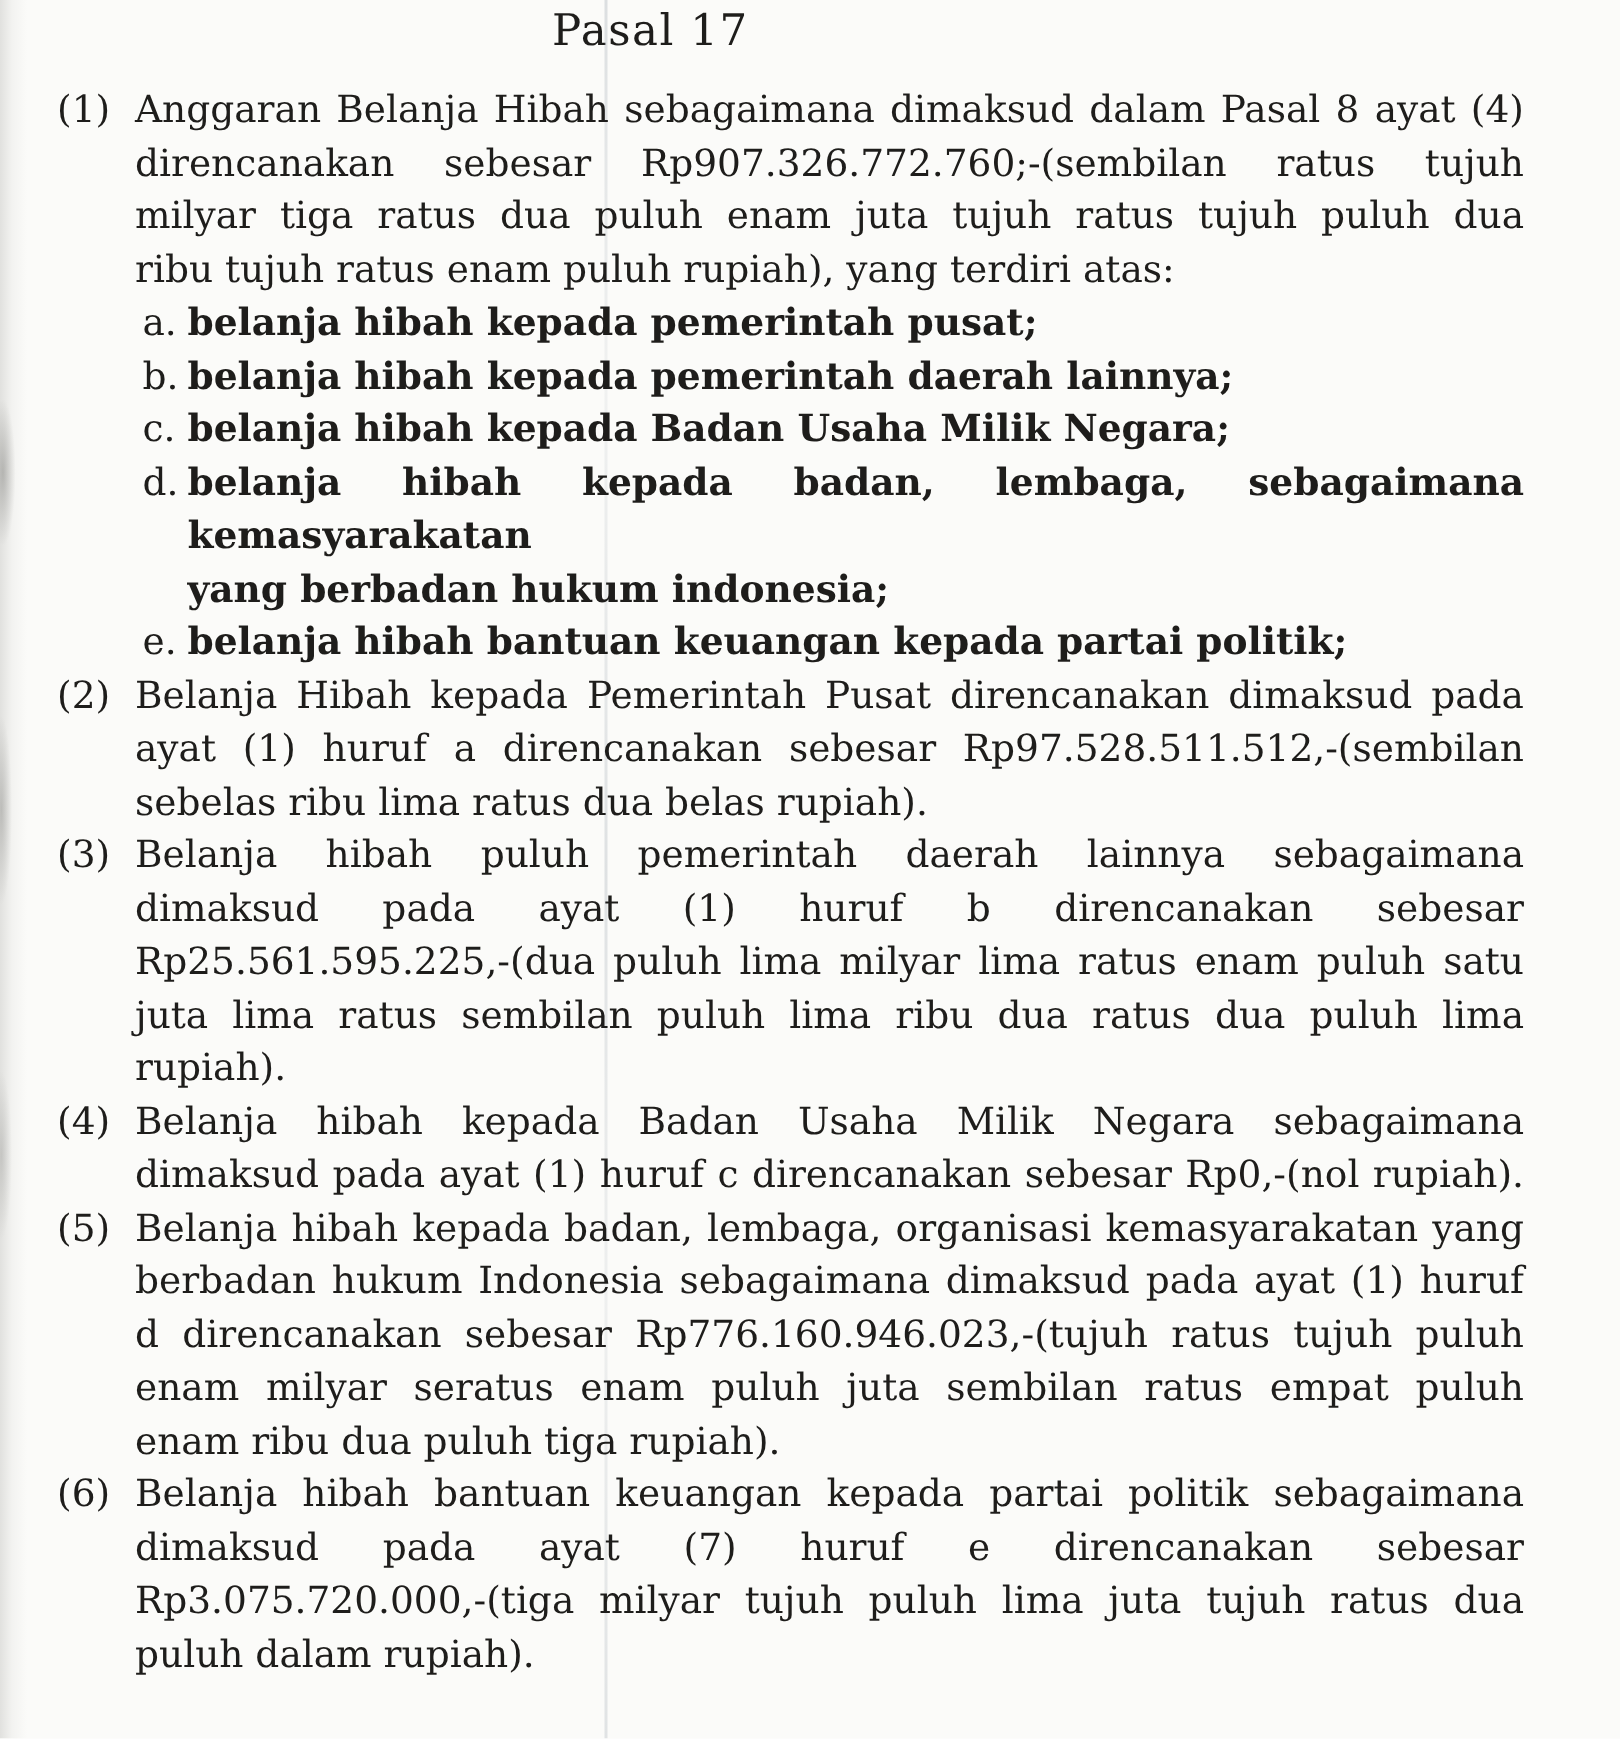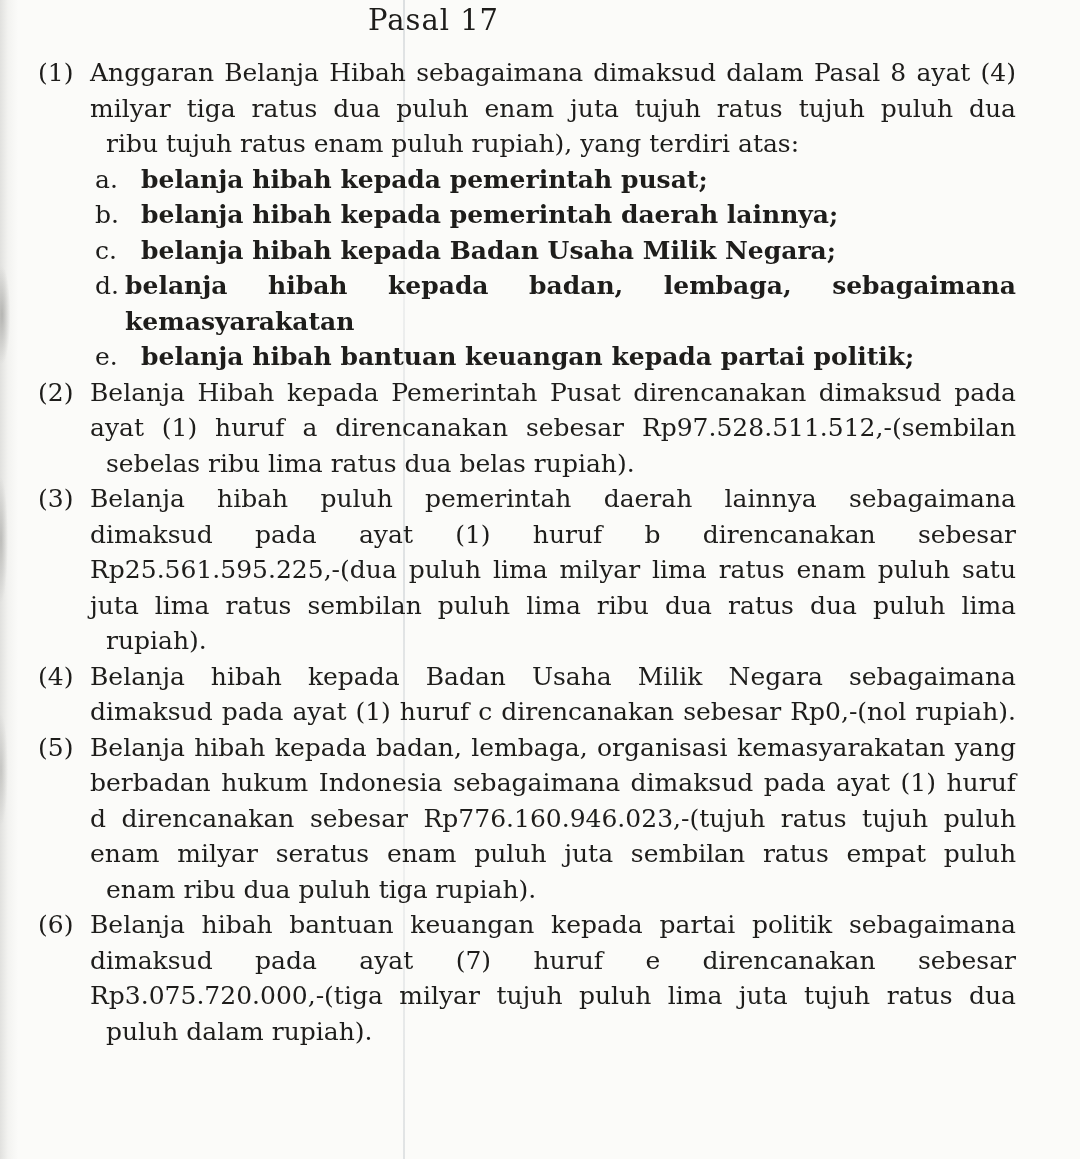--- a/index.html
+++ b/index.html
@@ -49,41 +49,42 @@
     position: relative;
     margin-top: 18px;
     padding: 0 64px 0 38px;
     font-size: 25px;
     line-height: 35.5px;
   }
   .item { display: flex; }
   .num { flex: 0 0 52px; }
   .body { flex: 1; min-width: 0; }
   .jline { text-align: justify; text-align-last: justify; }
-  .jline.end { text-align-last: left; margin-left: 16px; }
+  .jline.end { text-align-last: left; }
   .subs { margin-left: 5px; }
   .sub { display: flex; }
   .letter { flex: 0 0 30px; }
   .sub-body { flex: 1; min-width: 0; font-weight: bold; }
 </style>
 </head>
 <body>
 
 <div class="page">
   <div class="scan-edge"></div>
   <div class="fold"></div>
 
   <h1 class="title">Pasal 17</h1>
 
   <div class="content">
 
     <div class="item">
       <div class="num">(1)</div>
       <div class="body">
         <div class="jline">Anggaran Belanja Hibah sebagaimana dimaksud dalam Pasal 8 ayat (4)</div>
+        <div class="jline">direncanakan sebesar Rp907.326.772.760;-(sembilan ratus tujuh</div>
         <div class="jline">milyar tiga ratus dua puluh enam juta tujuh ratus tujuh puluh dua</div>
         <div class="jline end">ribu tujuh ratus enam puluh rupiah), yang terdiri atas:</div>
         <div class="subs">
           <div class="sub">
             <div class="letter">a.</div>
             <div class="sub-body">
               <div class="jline end">belanja hibah kepada pemerintah pusat;</div>
             </div>
           </div>
           <div class="sub">
@@ -95,20 +96,21 @@
           <div class="sub">
             <div class="letter">c.</div>
             <div class="sub-body">
               <div class="jline end">belanja hibah kepada Badan Usaha Milik Negara;</div>
             </div>
           </div>
           <div class="sub">
             <div class="letter">d.</div>
             <div class="sub-body">
               <div class="jline">belanja hibah kepada badan, lembaga, sebagaimana kemasyarakatan</div>
+              <div class="jline end">yang berbadan hukum indonesia;</div>
             </div>
           </div>
           <div class="sub">
             <div class="letter">e.</div>
             <div class="sub-body">
               <div class="jline end">belanja hibah bantuan keuangan kepada partai politik;</div>
             </div>
           </div>
         </div>
       </div>

